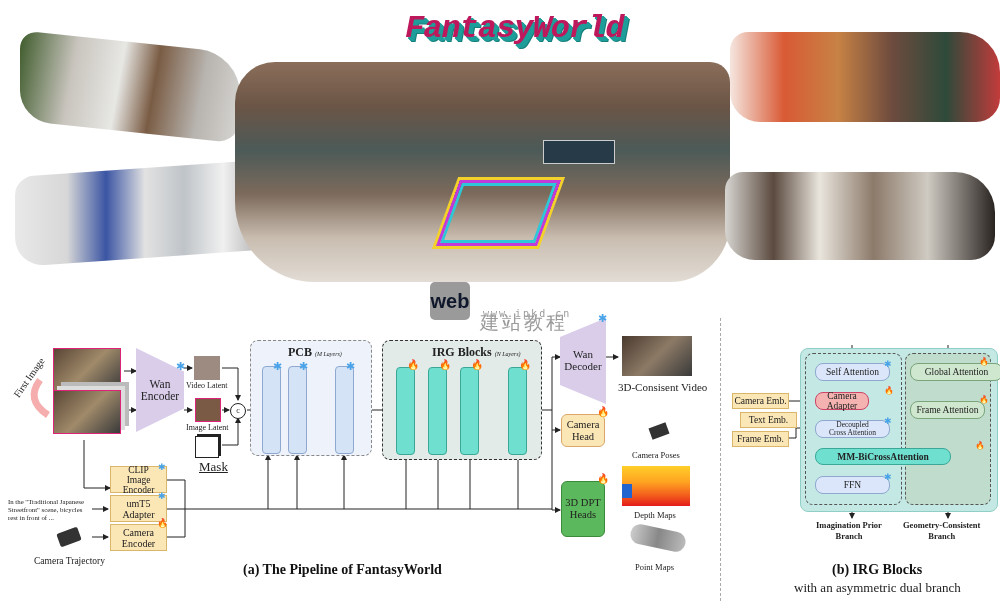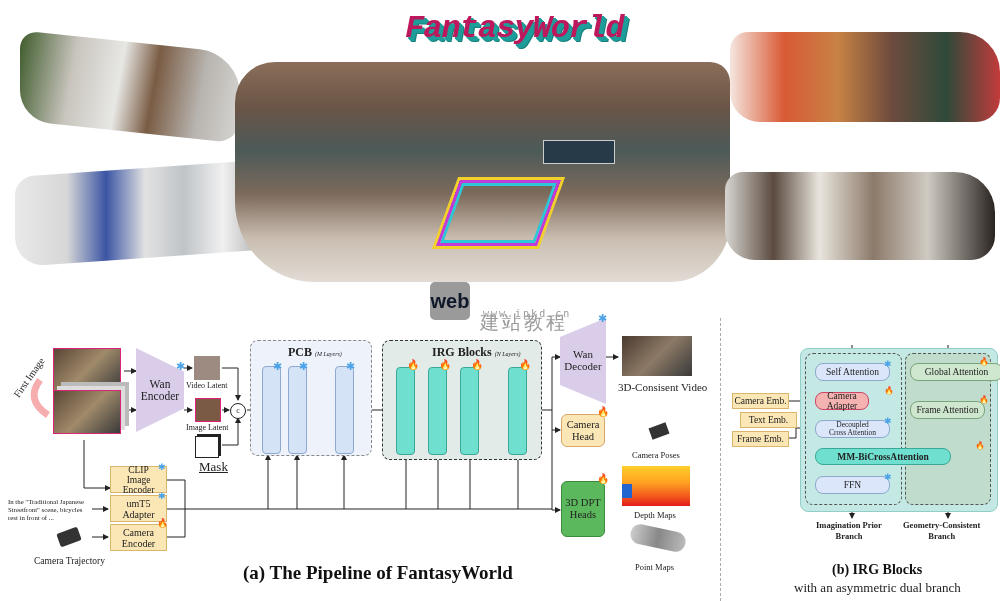--- a/index.html
+++ b/index.html
@@ -197,21 +197,21 @@
 <div class="abs" style="left:622px;top:336px;width:70px;height:40px;background:linear-gradient(135deg,#4a3a2e,#8c7a66,#3a3a3a);"></div>
 <div class="label" style="left:618px;top:381px;font-size:11px;">3D-Consisent Video</div>
 <div class="abs" style="left:650px;top:425px;width:18px;height:12px;background:#333;transform:rotate(-20deg);"></div>
 <div class="label" style="left:632px;top:450px;font-size:8.5px;">Camera Poses</div>
 <div class="abs" style="left:622px;top:466px;width:68px;height:40px;background:linear-gradient(180deg,#ffcf2a 0%,#ffa321 40%,#f25a1c 75%,#e31b1b 100%);"></div>
 <div class="abs" style="left:622px;top:484px;width:10px;height:14px;background:#2265d0;"></div>
 <div class="label" style="left:634px;top:510px;font-size:8.5px;">Depth Maps</div>
 <div class="abs" style="left:630px;top:528px;width:56px;height:20px;background:linear-gradient(90deg,#ccc,#888,#bbb);border-radius:10px;transform:rotate(12deg);"></div>
 <div class="label" style="left:635px;top:562px;font-size:8.5px;">Point Maps</div>
 
-<div class="caption" style="left:243px;top:562px;font-size:19px;">(a) The Pipeline of FantasyWorld</div>
+<div class="caption" style="left:243px;top:562px;font-size:14px;">(a) The Pipeline of FantasyWorld</div>
 
 <div class="divider"></div>
 
 <div class="abs" style="left:800px;top:348px;width:196px;height:162px;background:#c4e9e4;border:1px solid #8fcfc6;border-radius:8px;"></div>
 <div class="frame" style="left:805px;top:353px;width:97px;height:152px;border-color:#555;"></div>
 <div class="frame" style="left:905px;top:353px;width:86px;height:152px;border-color:#555;background:#bfdccd;"></div>
 
 <div class="ib ib-blue" style="left:815px;top:363px;width:75px;height:18px;">Self Attention</div>
 <div class="snow" style="left:884px;top:359px;font-size:9px;">✱</div>
 <div class="ib ib-red" style="left:815px;top:392px;width:54px;height:18px;">Camera Adapter</div>

